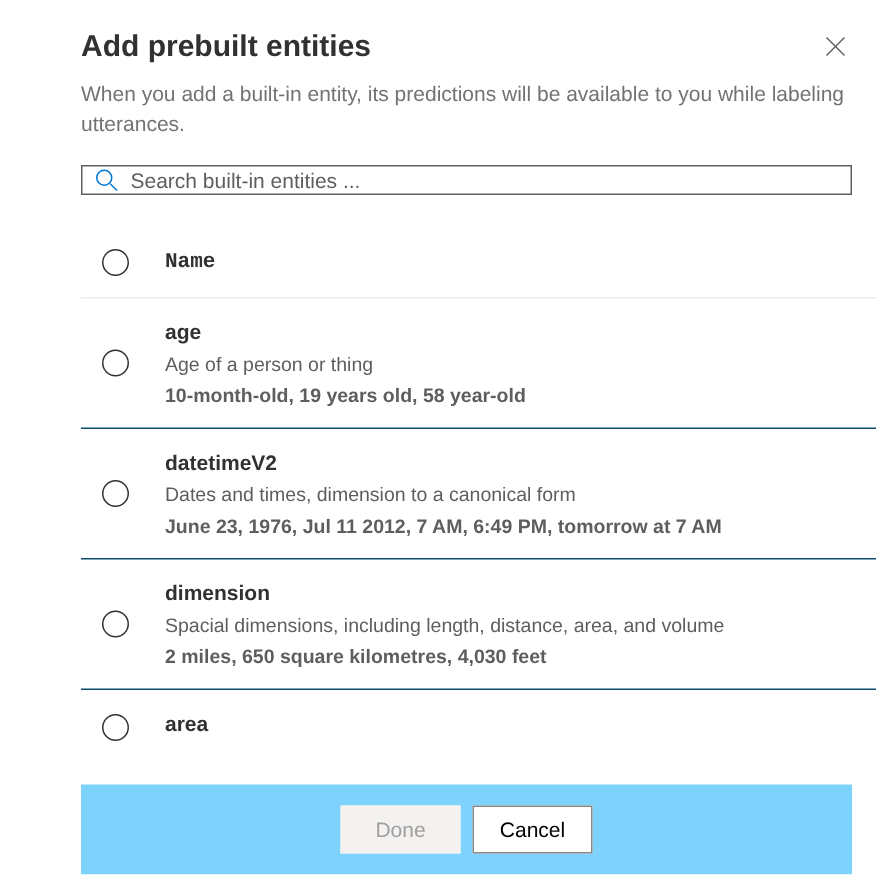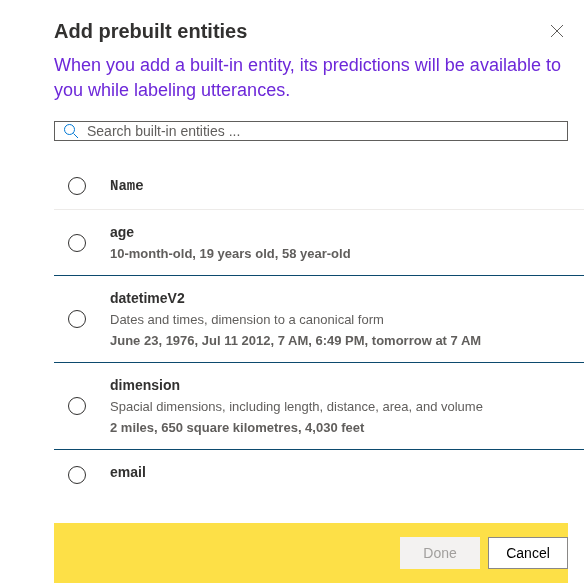--- a/index.html
+++ b/index.html
@@ -32,22 +32,22 @@
   }
   .close-btn {
     background: none;
     border: none;
     cursor: pointer;
     padding: 4px;
     line-height: 1;
   }
   .close-btn svg { stroke: #605e5c; }
   .desc {
-    font-size: 18px;
-    color: #6d28d9;
+    font-size: 14px;
+    color: #737373;
     line-height: 1.4;
     margin-bottom: 18px;
   }
   .search-wrap {
     display: flex;
     align-items: center;
     border: 1px solid #605e5c;
     height: 20px;
     padding: 0 8px;
     margin-bottom: 18px;
@@ -120,24 +120,24 @@
     color: #605e5c;
     margin-bottom: 6px;
   }
   .entity-examples {
     font-size: 13px;
     color: #605e5c;
     font-weight: bold;
   }
   .footer {
     display: flex;
-    justify-content: flex-end;
+    justify-content: center;
     gap: 8px;
     padding: 14px 0;
-    background: #fde047;
+    background: #7dd3fc;
   }
   .btn {
     min-width: 80px;
     height: 32px;
     font-size: 14px;
     font-family: inherit;
     border: 1px solid #8a8886;
     background: #fff;
     cursor: pointer;
     padding: 0 16px;
@@ -181,20 +181,21 @@
       </div>
       <div class="name-header">Name</div>
     </div>
 
     <div class="entity-row">
       <div class="radio-col">
           <div class="radio"></div>
         </div>
       <div class="entity-content">
         <div class="entity-name">age</div>
+        <div class="entity-desc">Age of a person or thing</div>
         <div class="entity-examples">10-month-old, 19 years old, 58 year-old</div>
       </div>
     </div>
 
     <div class="entity-row">
       <div class="radio-col">
           <div class="radio"></div>
         </div>
       <div class="entity-content">
         <div class="entity-name">datetimeV2</div>
@@ -212,21 +213,21 @@
         <div class="entity-desc">Spacial dimensions, including length, distance, area, and volume</div>
         <div class="entity-examples">2 miles, 650 square kilometres, 4,030 feet</div>
       </div>
     </div>
 
     <div class="entity-row" style="border-bottom:none">
       <div class="radio-col">
           <div class="radio"></div>
         </div>
       <div class="entity-content">
-        <div class="entity-name">email</div>
+        <div class="entity-name">area</div>
       </div>
     </div>
 
   </div>
 
   <div class="footer">
     <button class="btn btn-primary">Done</button>
     <button class="btn">Cancel</button>
   </div>
 

